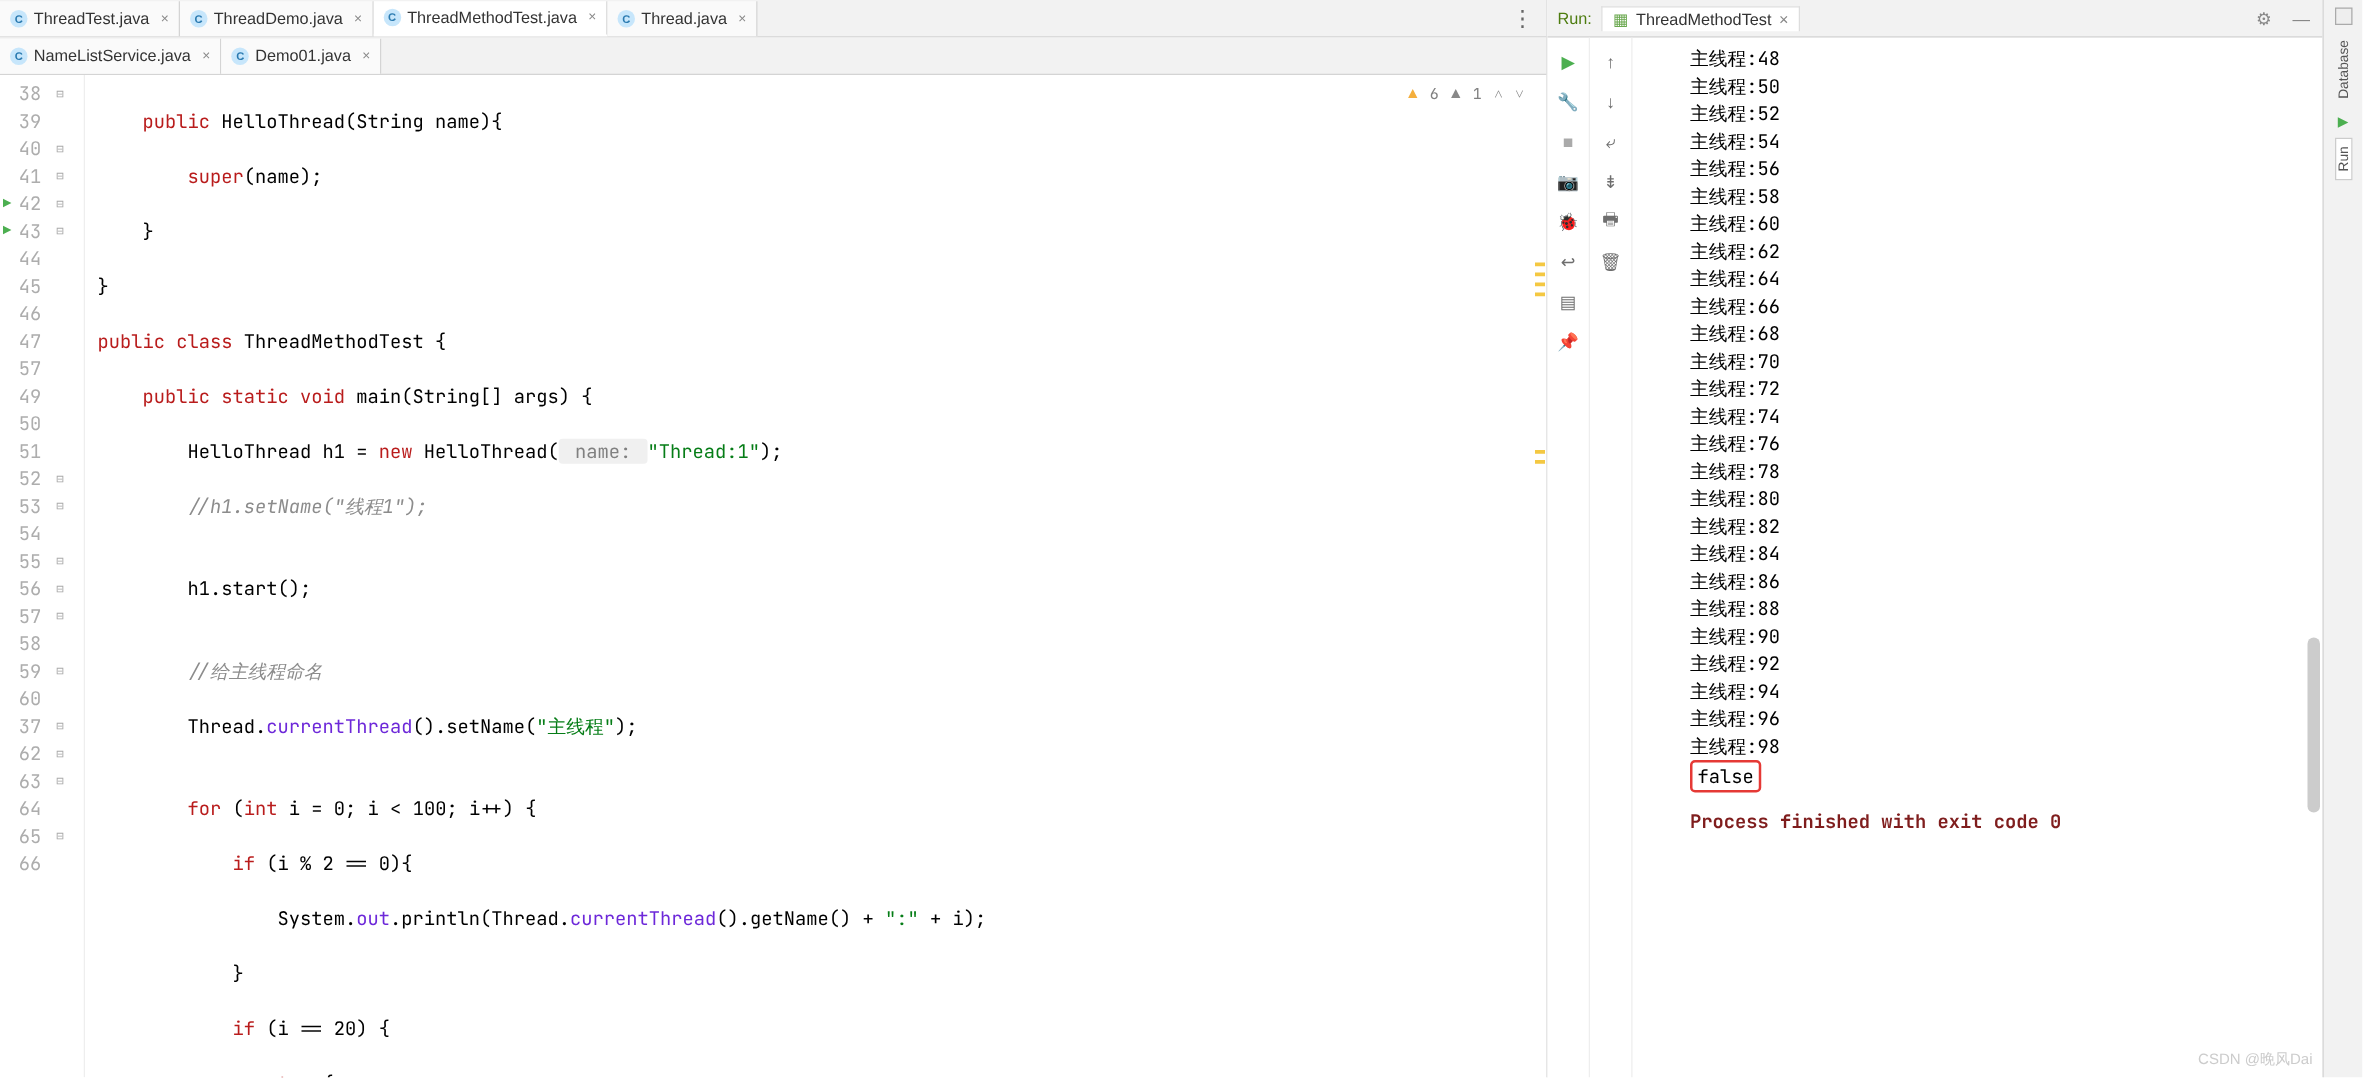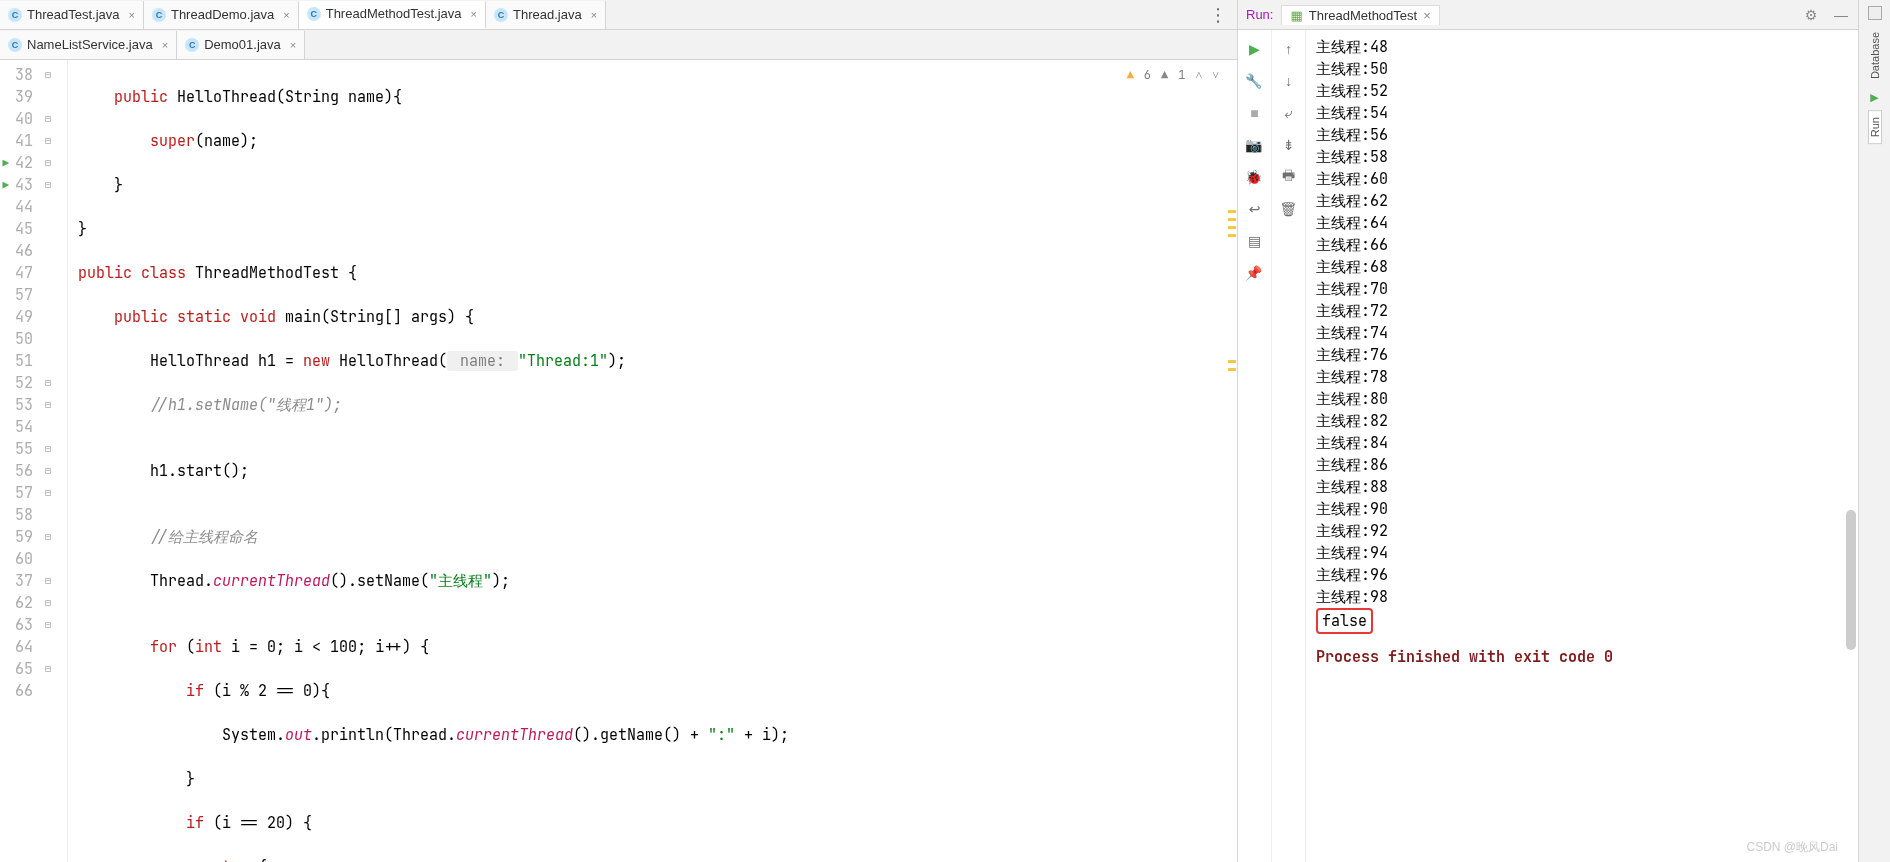--- a/index.html
+++ b/index.html
@@ -14,49 +14,49 @@
 .more-icon { margin-left:auto; padding:0 10px; color:#666; font-size:18px; }
 .editor { flex:1; display:flex; background:#fff; position:relative; font-family:"JetBrains Mono",Consolas,monospace; font-size:15px; overflow:hidden; }
 .gutter { width:68px; background:#fff; color:#adadad; text-align:right; padding-right:10px; line-height:22px; padding-top:4px; user-select:none; border-right:1px solid #eee; }
 .gutline { height:22px; display:flex; align-items:center; justify-content:flex-end; gap:6px; }
 .runmark { color:#4caf50; font-size:11px; }
 .fold { width:18px; color:#aaa; font-size:10px; text-align:center; }
 .code { flex:1; line-height:22px; padding:4px 0 0 10px; white-space:pre; position:relative; }
 .kw { color:#b91c1c; font-weight:normal; }
 .str { color:#067d17; }
 .comm { color:#8c8c8c; font-style:italic; }
-.field { color:#be185d; font-style:italic; }
+.field { color:#6d28d9; }
 .param { background:#f0f0f0; color:#808080; padding:0 4px; border-radius:3px; }
 .insp { position:absolute; top:4px; right:18px; font-size:12px; color:#808080; display:flex; gap:10px; align-items:center; }
 .warn { color:#f4af3d; }
 .werr { color:#888; }
 .chev { color:#888; cursor:pointer; }
 .mmap { position:absolute; right:0; top:0; width:12px; height:100%; }
 .mm { position:absolute; right:1px; width:8px; height:3px; background:#f4c842; }
 .run-panel { width:620px; display:flex; flex-direction:column; background:#fff; }
 .run-hdr { display:flex; align-items:center; height:30px; border-bottom:1px solid #d4d4d4; background:#f2f2f2; padding:0 8px; gap:8px; }
-.run-label { color:#a21caf; }
+.run-label { color:#4d7c0f; }
 .run-tab { display:flex; align-items:center; gap:6px; padding:2px 8px; background:#fff; border:1px solid #ddd; border-bottom:none; color:#333; }
 .run-icons-r { margin-left:auto; display:flex; gap:12px; color:#888; }
 .run-body { flex:1; display:flex; }
 .run-tools-l { width:34px; border-right:1px solid #eee; display:flex; flex-direction:column; align-items:center; gap:14px; padding-top:10px; color:#6e6e6e; }
 .run-tools-m { width:34px; border-right:1px solid #eee; display:flex; flex-direction:column; align-items:center; gap:14px; padding-top:10px; color:#6e6e6e; }
 .console { flex:1; font-family:"JetBrains Mono",Consolas,monospace; font-size:15px; line-height:22px; padding:6px 10px; overflow:auto; position:relative; }
-.console .line { white-space:pre; }
+.console .line { white-space:pre;margin-left:36px; }
 .exitmsg { color:#7f1d1d; margin-top:12px;font-weight:bold; }
 .falsebox { display:inline-block; border:2px solid #e53935; border-radius:4px; padding:0 4px; }
 .side-r { width:32px; background:#f2f2f2; border-left:1px solid #d4d4d4; display:flex; flex-direction:column; align-items:center; gap:6px; padding-top:6px; font-size:11px; color:#555; }
 .vlabel { writing-mode:vertical-rl; transform:rotate(180deg); padding:6px 0; cursor:pointer; }
 .vlabel.active { background:#fff; border:1px solid #ccc; }
 .dbicon { width:14px; height:14px; background:#eee; border:1px solid #aaa; }
 .scrollbar-v { position:absolute; right:2px; top:480px; width:10px; height:140px; background:#ccc; border-radius:5px; }
 .tool-ico { width:18px; height:18px; display:flex; align-items:center; justify-content:center; cursor:pointer; font-size:14px; }
 .play { color:#4caf50; }
 .stop { color:#aaa; }
-.watermark { position:absolute; bottom:6px; right:52px; color:#ccc; font-size:12px; }
+.watermark { position:absolute; bottom:6px; right:40px; color:#ccc; font-size:12px; }
 </style>
 </head>
 <body>
 
 <div class="app">
   <div class="main">
 
     <div class="tabs-row">
       <div class="tab">
           <span class="jicon">C</span>

